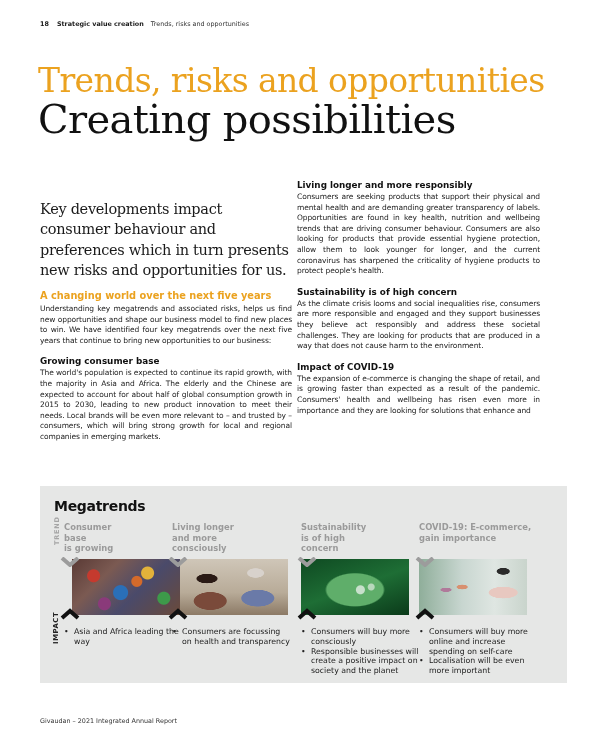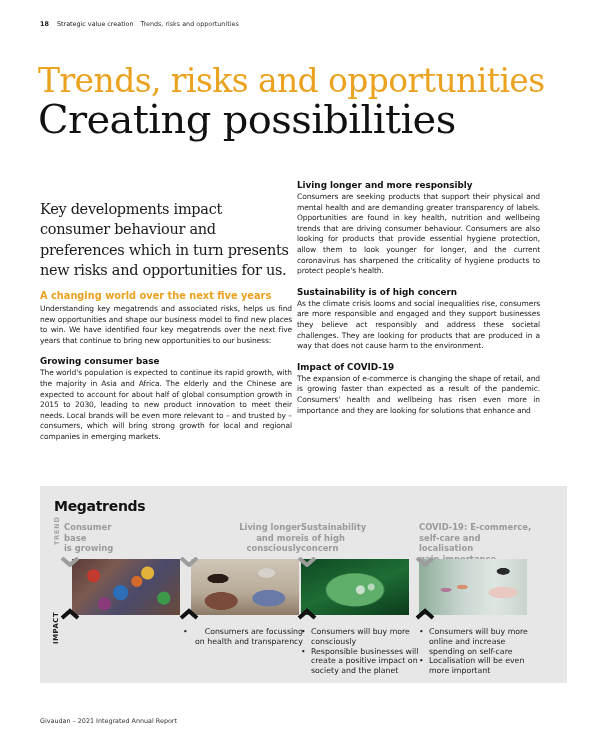--- a/index.html
+++ b/index.html
@@ -1,21 +1,21 @@
 <!DOCTYPE html>
 <html><head>
   <meta charset="utf-8">
   <style>
     * { box-sizing: border-box; margin: 0; padding: 0; }
     html, body { width: 600px; height: 742px; background: #ffffff; overflow: hidden; }
     body { position: relative; font-family: "DejaVu Sans", sans-serif; color: #1a1a1a; }
 
     .running-head { position: absolute; left: 40px; top: 20px; font-size: 6.4px; line-height: 8px; white-space: nowrap; }
     .running-head .page-num { font-weight: bold; margin-right: 6px; }
-    .running-head .section { font-weight: normal; margin-right: 5px; }
+    .running-head .section { font-weight: bold; margin-right: 5px; }
     .running-head .sub { color: #333; }
 
     .title-block { position: absolute; left: 38px; top: 62px; font-family: "DejaVu Serif", serif; }
     .title-orange { color: #eba21f; font-size: 33px; line-height: 38px; letter-spacing: -0.6px; white-space: nowrap; }
     .title-black { color: #111; font-size: 40px; line-height: 38px; letter-spacing: -0.6px; white-space: nowrap; }
 
     .intro { position: absolute; left: 40px; top: 199px; width: 255px; font-family: "DejaVu Serif", serif; font-size: 14.5px; line-height: 20.3px; color: #1a1a1a; letter-spacing: -0.3px; }
 
     .col { position: absolute; font-family: "DejaVu Sans", sans-serif; font-size: 7.5px; line-height: 10.6px; color: #222; text-align: justify; }
     .col-left { left: 40px; top: 290px; width: 252px; }
@@ -111,23 +111,26 @@
       <div>base</div>
       <div>is growing</div>
     </div>
     <div class="trend-img img-market" style="left:8px;"></div>
     <svg class="chev-down" viewBox="0 0 20 10">
         <polyline points="2,1 10,8 18,1" fill="none" stroke="#9c9c9c" stroke-width="4"></polyline>
       </svg>
     <svg class="chev-up" viewBox="0 0 20 12">
         <polyline points="2,10 10,3 18,10" fill="none" stroke="#111" stroke-width="4"></polyline>
       </svg>
+    <ul class="impact-list">
+      <li>Asia and Africa leading the way</li>
+    </ul>
   </div>
 
-  <div class="trend-col" style="left:143px;text-align:right;">
+  <div class="trend-col" style="left:132px;">
     <div class="trend-text">
       <div>Living longer</div>
       <div>and more</div>
       <div>consciously</div>
     </div>
     <div class="trend-img img-kitchen" style="left:8px;"></div>
     <svg class="chev-down" viewBox="0 0 20 10">
         <polyline points="2,1 10,8 18,1" fill="none" stroke="#9c9c9c" stroke-width="4"></polyline>
       </svg>
     <svg class="chev-up" viewBox="0 0 20 12">
@@ -153,21 +156,20 @@
       </svg>
     <ul class="impact-list">
       <li>Consumers will buy more consciously</li>
       <li>Responsible businesses will create a positive impact on society and the planet</li>
     </ul>
   </div>
 
   <div class="trend-col" style="left:379px;">
     <div class="trend-text">
       <div>COVID-19: E-commerce,</div>
-      <div>self-care and localisation</div>
       <div>gain importance</div>
     </div>
     <div class="trend-img img-street" style="left:0px;"></div>
     <svg class="chev-down" viewBox="0 0 20 10">
         <polyline points="2,1 10,8 18,1" fill="none" stroke="#9c9c9c" stroke-width="4"></polyline>
       </svg>
     <svg class="chev-up" viewBox="0 0 20 12">
         <polyline points="2,10 10,3 18,10" fill="none" stroke="#111" stroke-width="4"></polyline>
       </svg>
     <ul class="impact-list">

